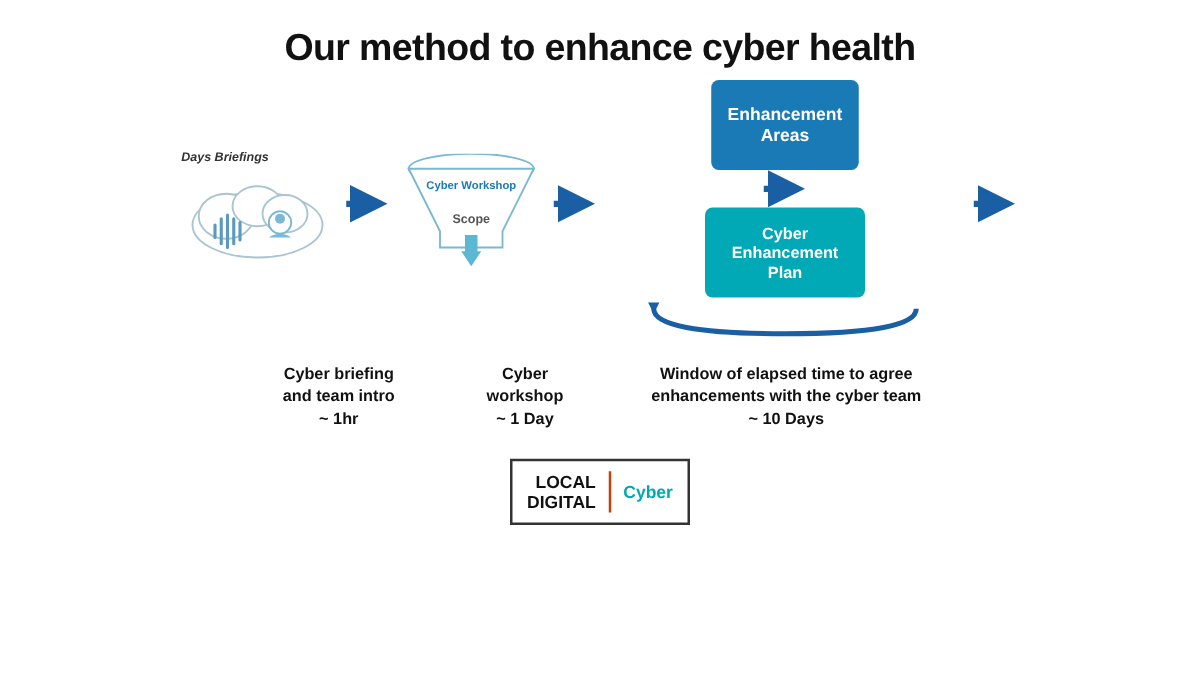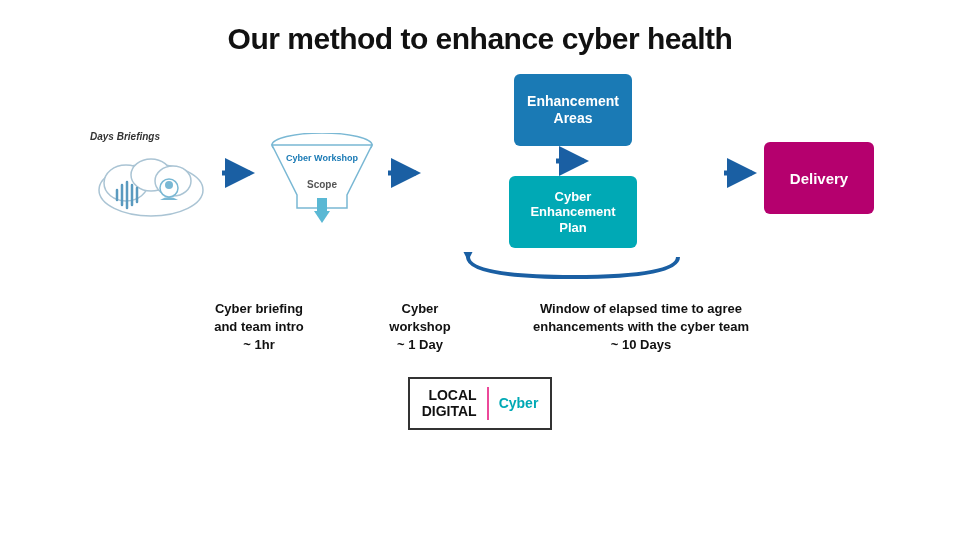--- a/index.html
+++ b/index.html
@@ -20,21 +20,21 @@
       flex-direction: column;
       align-items: center;
     }
 
     .title {
       font-size: 30px;
       font-weight: 900;
       color: #111;
       text-align: center;
       margin-top: 22px;
-      margin-bottom: 18px;
+      margin-bottom: 8px;
       letter-spacing: -0.5px;
     }
 
     .diagram-row {
       display: flex;
       align-items: center;
       justify-content: center;
       gap: 0px;
       margin-top: 0px;
       position: relative;
@@ -159,21 +159,21 @@
       height: 30px;
     }
 
     .labels-row {
       display: flex;
       align-items: flex-start;
       justify-content: center;
       width: 100%;
       padding: 0 20px;
       margin-top: 18px;
-      gap: 16px;
+      gap: 4px;
     }
 
     .label-item {
       text-align: center;
       font-size: 13px;
       font-weight: 700;
       color: #111;
       line-height: 1.4;
     }
 
@@ -192,21 +192,21 @@
       padding: 8px 12px;
       gap: 0;
     }
     .logo-left {
       font-size: 14px;
       font-weight: 900;
       color: #111;
       text-align: right;
       line-height: 1.2;
       padding-right: 10px;
-      border-right: 2px solid #ec4899;
+      border-right: 2px solid #c2410c;
     }
     .logo-right {
       font-size: 14px;
       font-weight: 700;
       color: #00a9b5;
       padding-left: 10px;
     }
 
     
     .enhancement-group {
@@ -331,25 +331,20 @@
       <svg viewBox="0 0 38 20">
         <defs>
           <marker id="ah4" markerWidth="6" markerHeight="6" refX="5" refY="3" orient="auto">
             <path d="M0,0 L6,3 L0,6 Z" fill="#1a5fa3"></path>
           </marker>
         </defs>
         <line x1="2" y1="10" x2="30" y2="10" stroke="#1a5fa3" stroke-width="5" marker-end="url(#ah4)"></line>
       </svg>
     </div>
 
-    <div class="step">
-      <div class="magenta-box">
-        <span>Delivery</span>
-      </div>
-    </div>
 
   </div>
 
   <div class="labels-row">
     <div class="label-item w1">
       Cyber briefing<br>and team intro<br>~ 1hr
     </div>
     <div class="label-item w2">
       Cyber<br>workshop<br>~ 1 Day
     </div>

